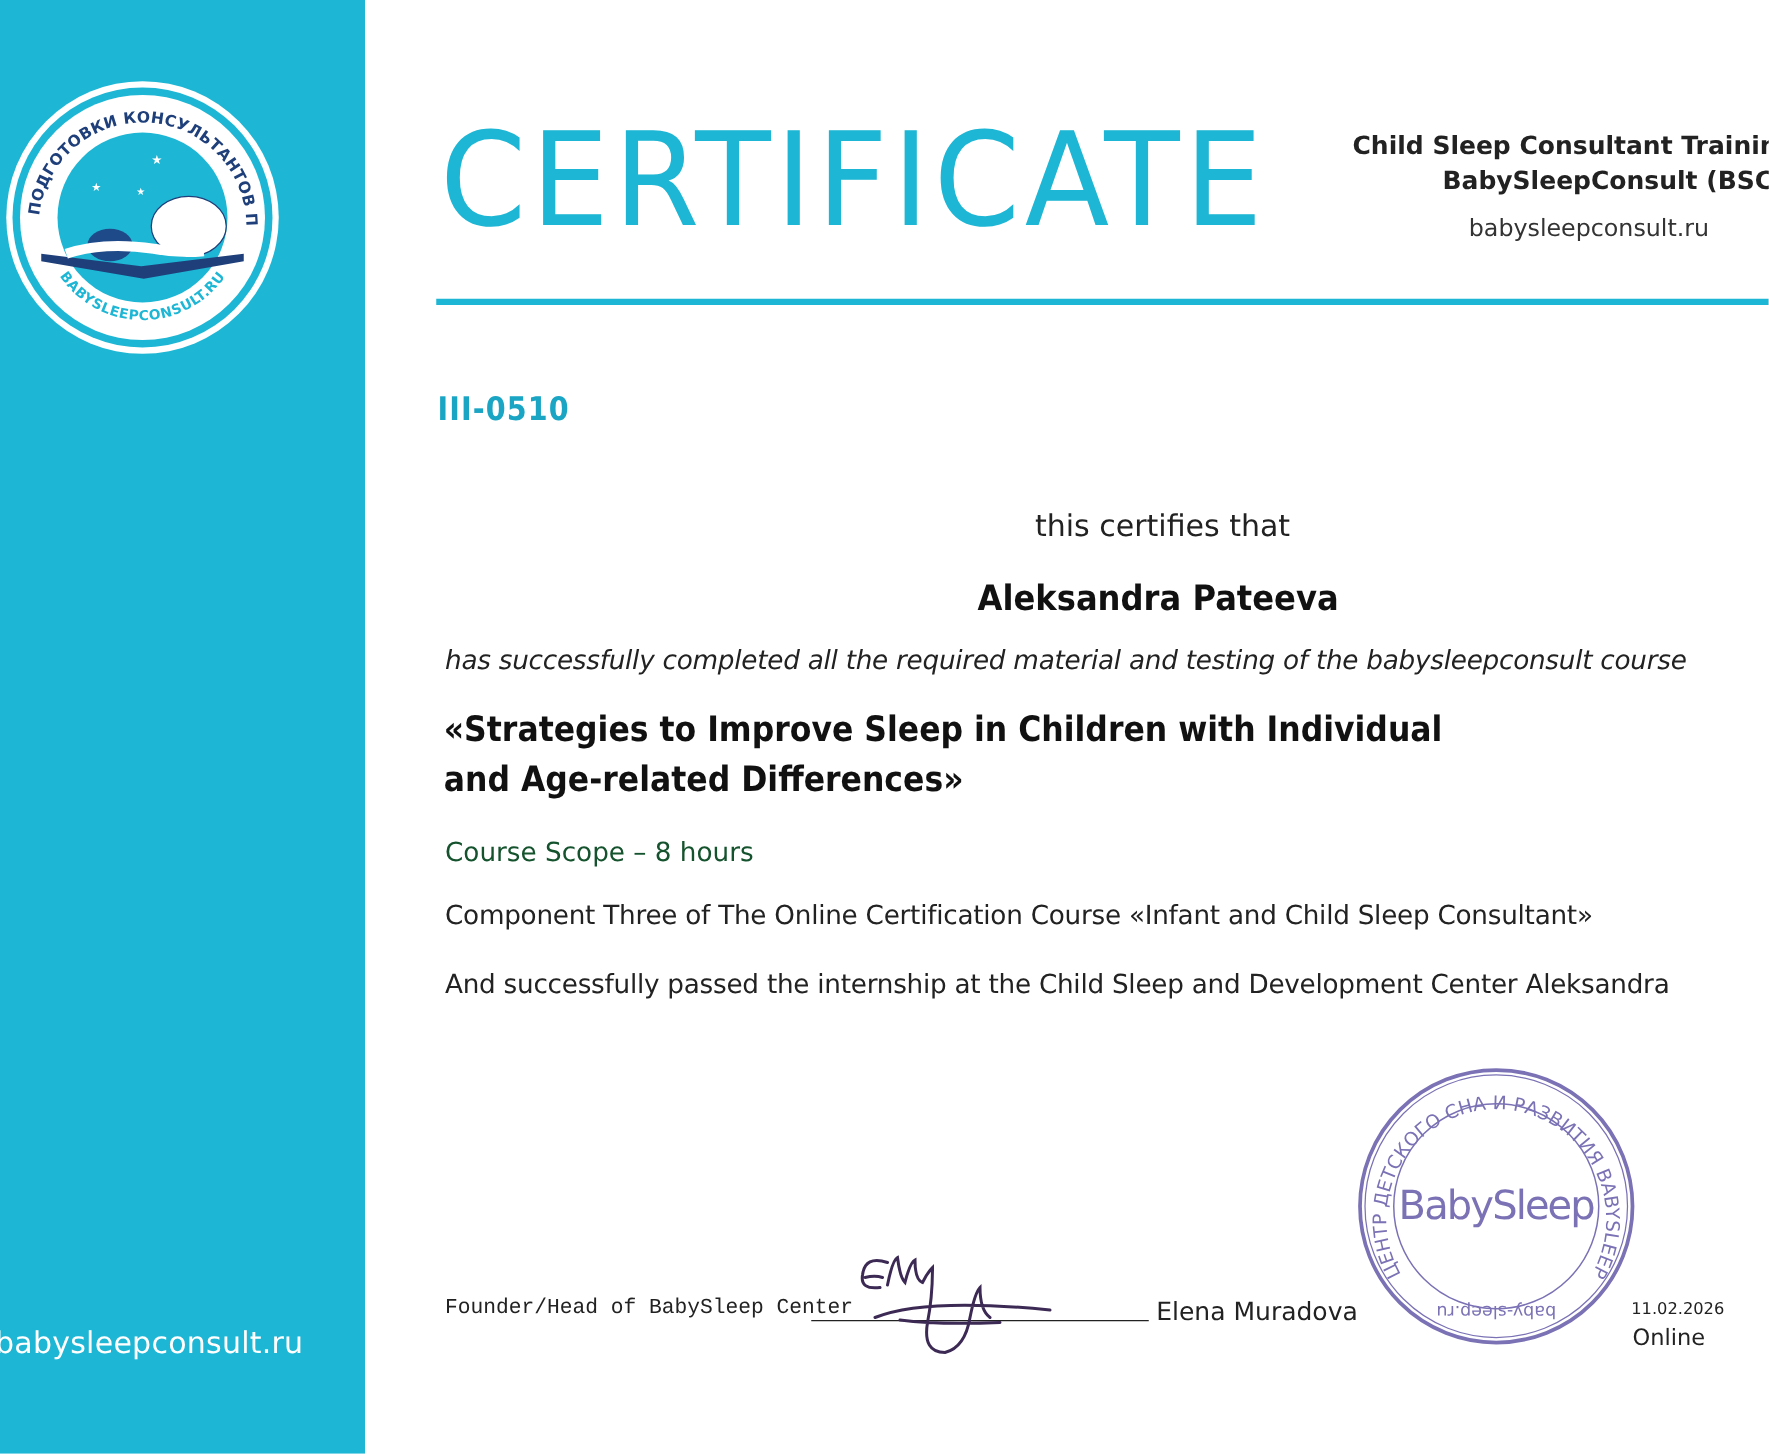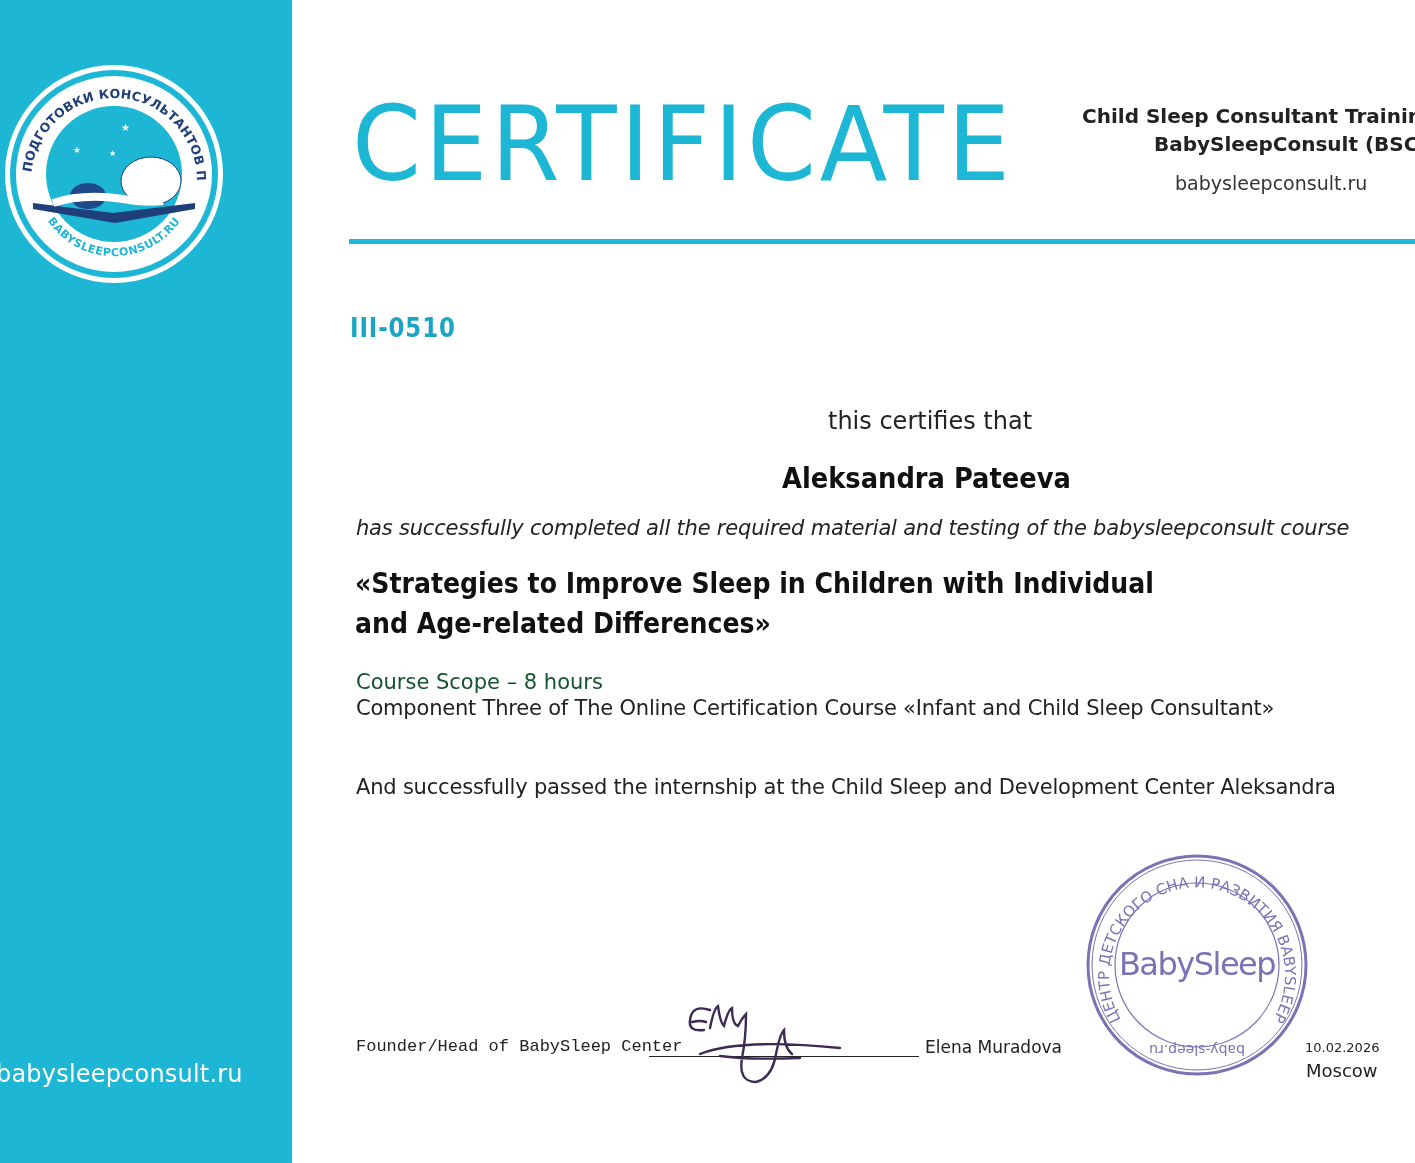--- a/index.html
+++ b/index.html
@@ -12,26 +12,26 @@
   .org .l1{display:block;white-space:nowrap;}
   .org .l2{display:block;margin-left:72px;white-space:nowrap;}
   .org-url{position:absolute;left:1175px;top:172px;font-size:19px;color:#333;}
   .rule{position:absolute;left:349px;top:239px;width:1066px;height:5px;background:#1db6d4;}
   .cert-no{position:absolute;left:350px;top:313px;font-size:26px;font-weight:bold;color:#1aa5c4;letter-spacing:1px;transform:scaleX(0.88);transform-origin:left;}
   .certifies{position:absolute;left:828px;top:407px;font-size:24px;color:#222;}
   .name{position:absolute;left:782px;top:462px;font-size:28px;font-weight:bold;color:#111;transform:scaleX(0.92);transform-origin:left;}
   .completed{position:absolute;left:356px;top:516px;font-size:21px;color:#222;white-space:nowrap;letter-spacing:-0.2px;font-style:italic;}
   .course{position:absolute;left:355px;top:564px;font-size:28px;font-weight:bold;color:#111;line-height:40px;transform:scaleX(0.9);transform-origin:left;white-space:nowrap;}
   .scope{position:absolute;left:356px;top:670px;font-size:21px;color:#14532d;}
-  .component{position:absolute;left:356px;top:696px;font-size:21px;color:#222;white-space:nowrap;letter-spacing:-0.2px;}
+  .component{position:absolute;left:356px;top:720px;font-size:21px;color:#222;white-space:nowrap;letter-spacing:-0.2px;}
   .internship{position:absolute;left:356px;top:775px;font-size:21px;color:#222;white-space:nowrap;letter-spacing:-0.2px;}
   .sign-role{position:absolute;left:356px;top:1037px;font-size:17px;color:#222;font-family:Liberation Mono, monospace;}
   .sign-line{position:absolute;left:649px;top:1056px;width:270px;height:1px;background:#222;}
   .signature{position:absolute;left:680px;top:998px;width:170px;height:92px;}
-  .sign-name{position:absolute;left:925px;top:1037px;font-size:17px;color:#222;}
+  .sign-name{position:absolute;left:925px;top:1037px;font-size:20px;color:#222;}
   .stamp{position:absolute;left:1085px;top:853px;width:225px;height:225px;}
   .date{position:absolute;left:1305px;top:1040px;font-size:13px;color:#222;}
   .city{position:absolute;left:1306px;top:1060px;font-size:18px;color:#222;}
 </style>
 </head>
 <body>
 
 <div class="sidebar">
   <svg class="logo" viewBox="0 0 222 222">
     <circle cx="111" cy="111" r="109" fill="#ffffff"></circle>
@@ -99,14 +99,14 @@
     <path id="stampArc" d="M 38 170 A 88 88 0 1 1 186 170"></path>
     <path id="stampBot" d="M 48 172 A 88 88 0 0 0 176 172"></path>
   </defs>
   <text font-family="DejaVu Sans, sans-serif" font-size="15" fill="#7b72b5">
     <textPath href="#stampArc" startOffset="50%" text-anchor="middle">ЦЕНТР ДЕТСКОГО СНА И РАЗВИТИЯ BABYSLEEP</textPath>
   </text>
   <text x="112" y="200" font-family="DejaVu Sans, sans-serif" font-size="14" fill="#7b72b5" text-anchor="middle" transform="rotate(180 112 196)">baby-sleep.ru</text>
   <text x="112" y="122" font-family="DejaVu Sans, sans-serif" font-size="32" fill="#7b72b5" text-anchor="middle" letter-spacing="-1.5">BabySleep</text>
 </svg>
 
-<div class="date">10.02.2026</div>
-<div class="city">Moscow</div>
+<div class="date">11.02.2026</div>
+<div class="city">Online</div>
 
 </body></html>

